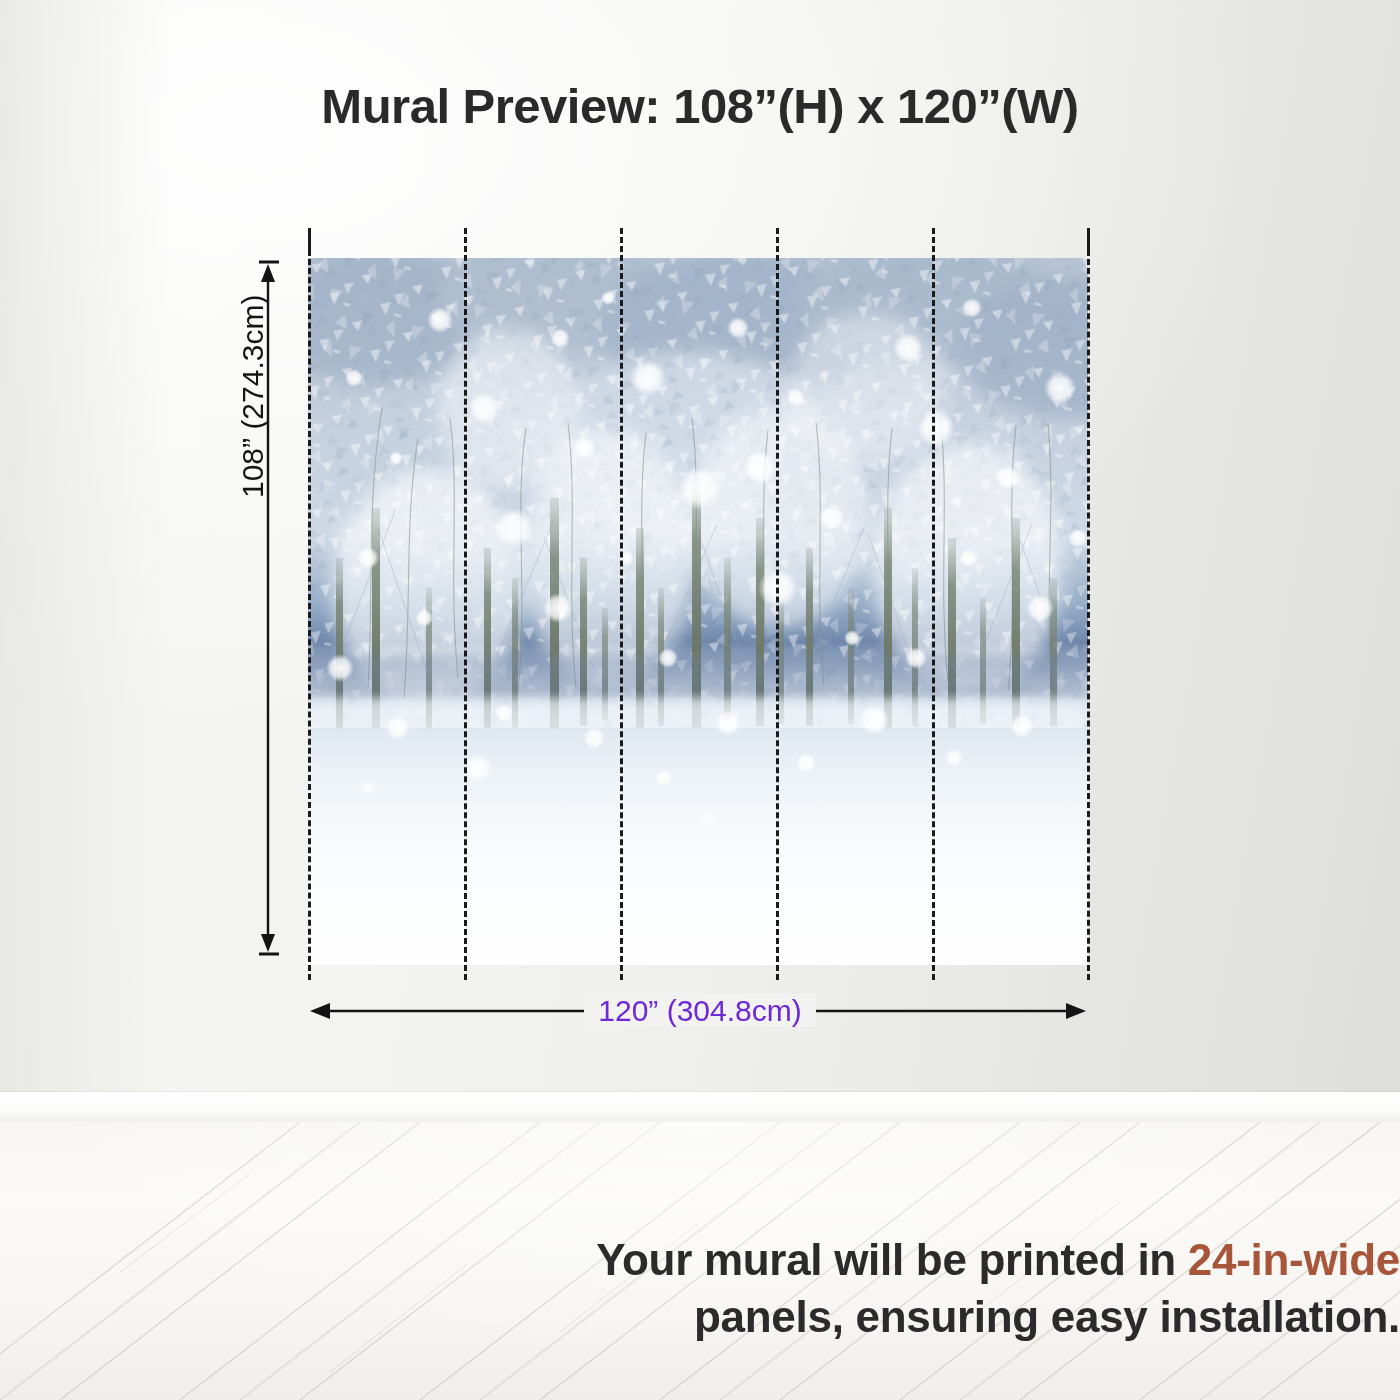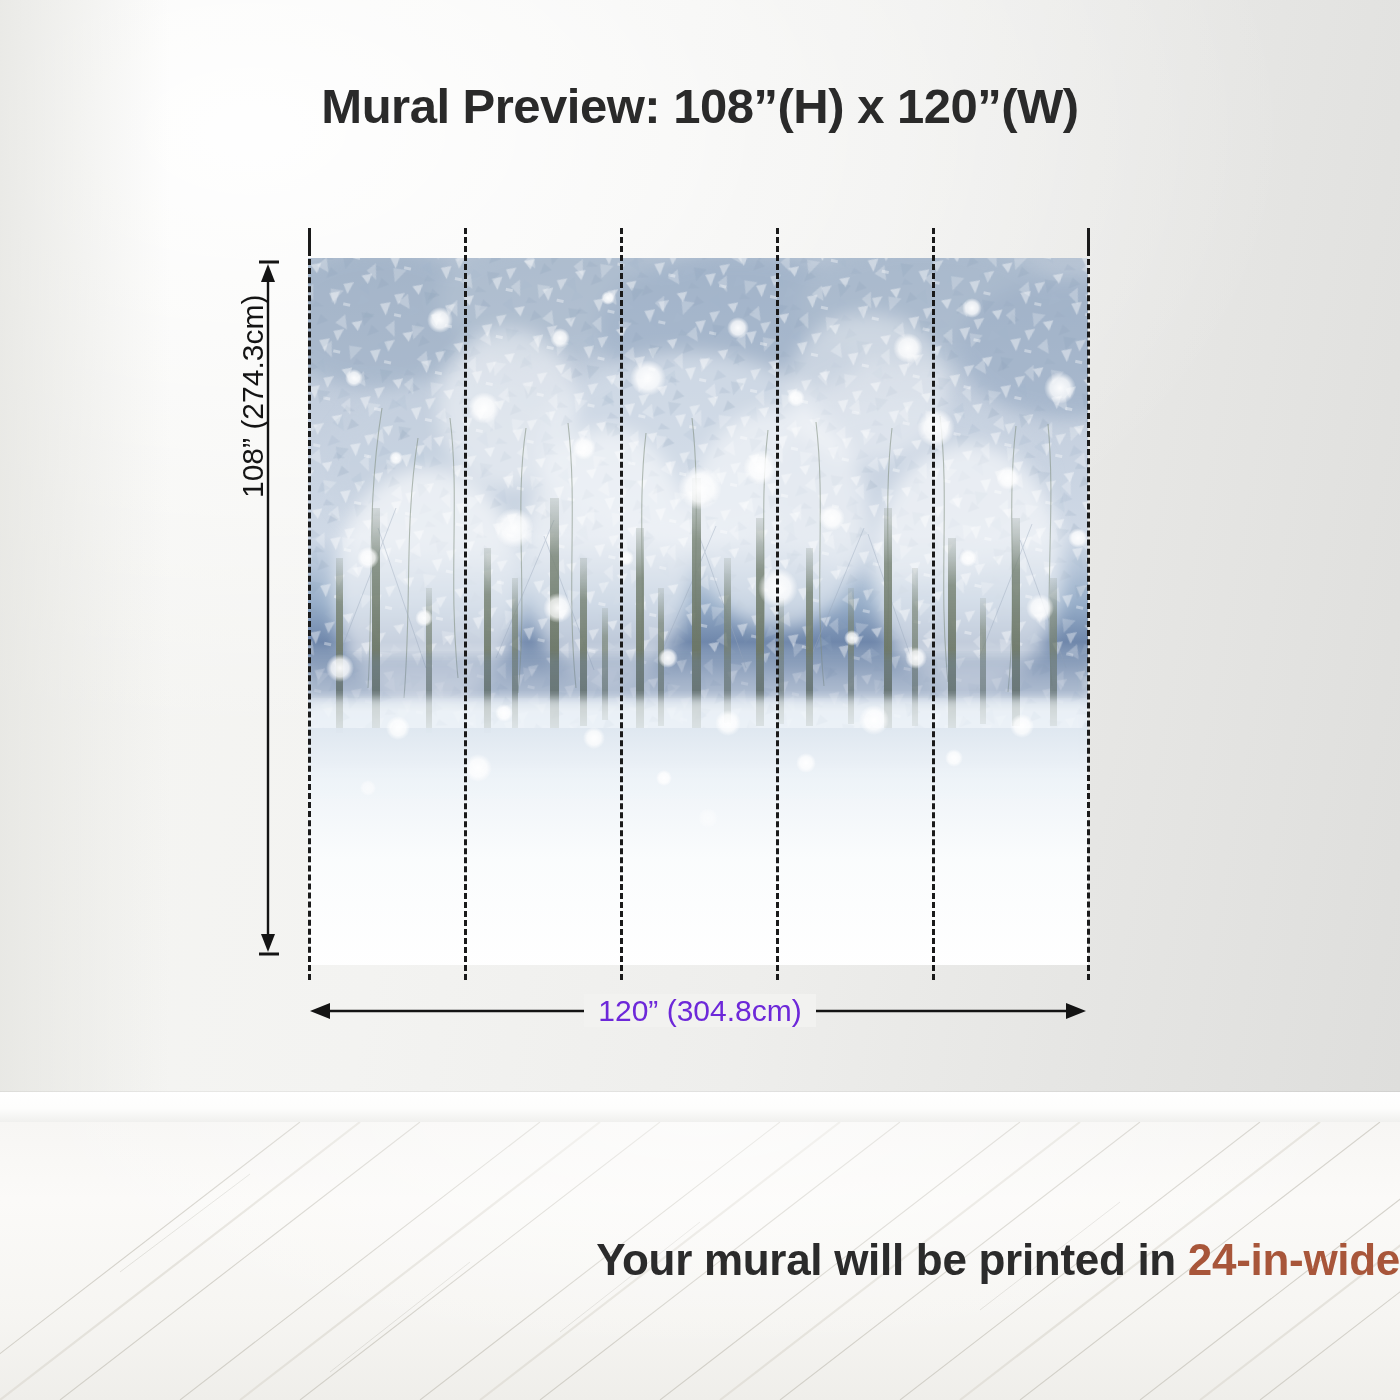--- a/index.html
+++ b/index.html
@@ -375,15 +375,16 @@
         <path d="M560 210 L 700 100"></path>
         <path d="M980 188 L 1120 80"></path>
         <path d="M330 250 L 470 140"></path>
       </g>
     </svg>
     <div class="floor-vig"></div>
   </div>
 
   <div class="caption">
     <div><span>Your mural will be printed in </span><span class="accent">24-in-wide</span></div>
+    <div>panels, ensuring easy installation.</div>
   </div>
 
 </div>
 
 </body></html>

